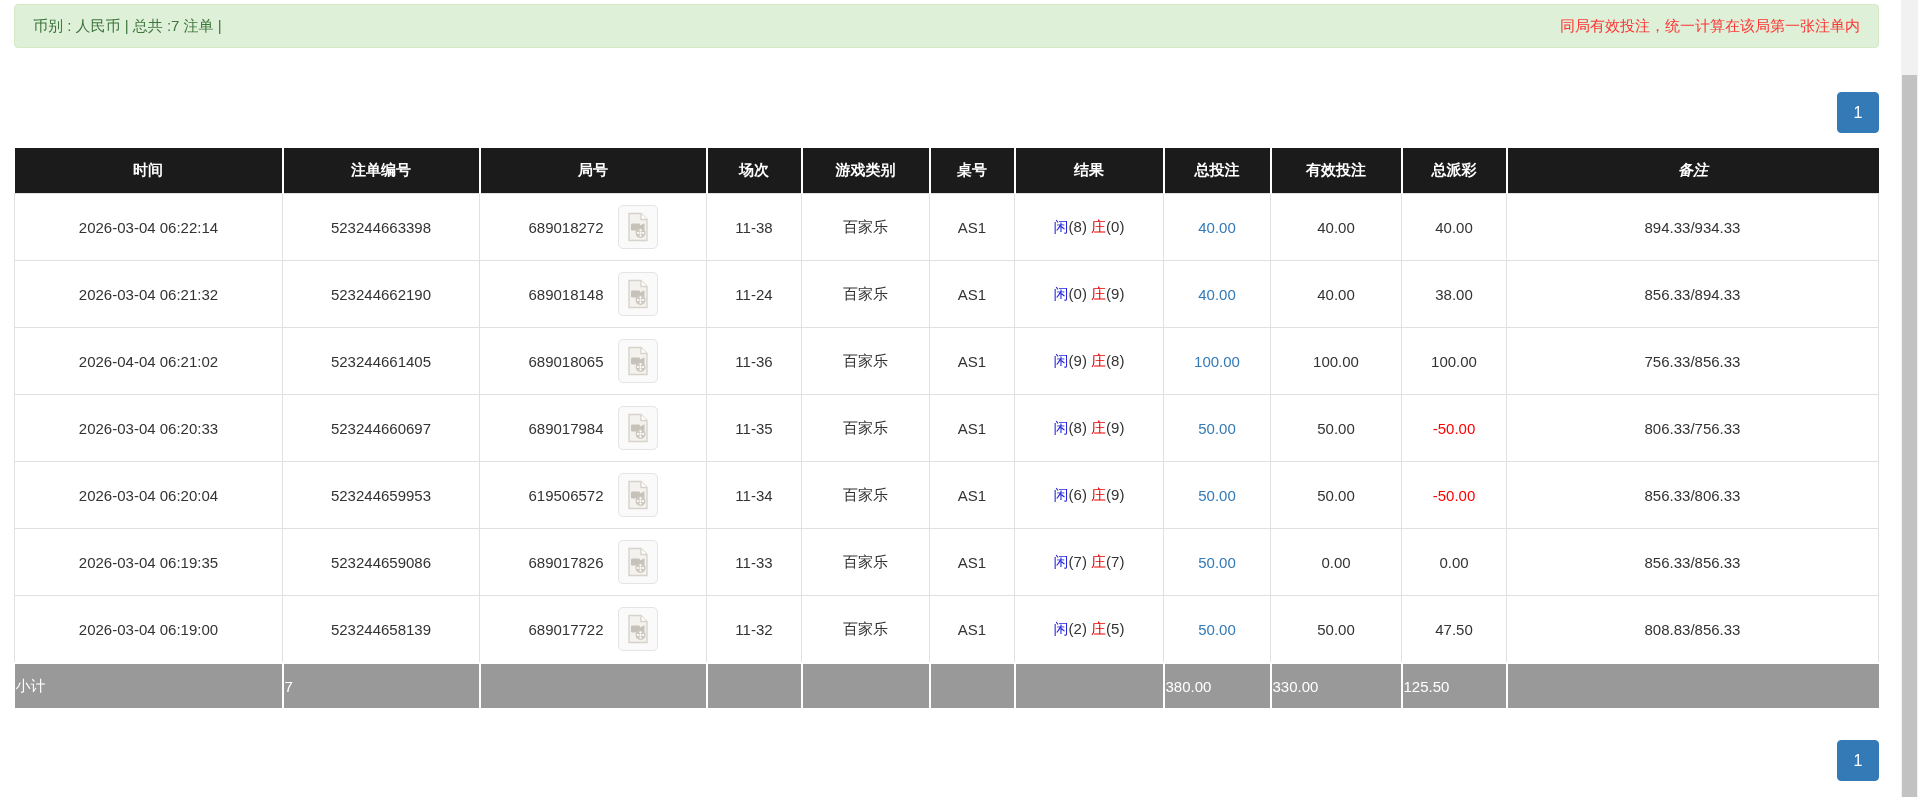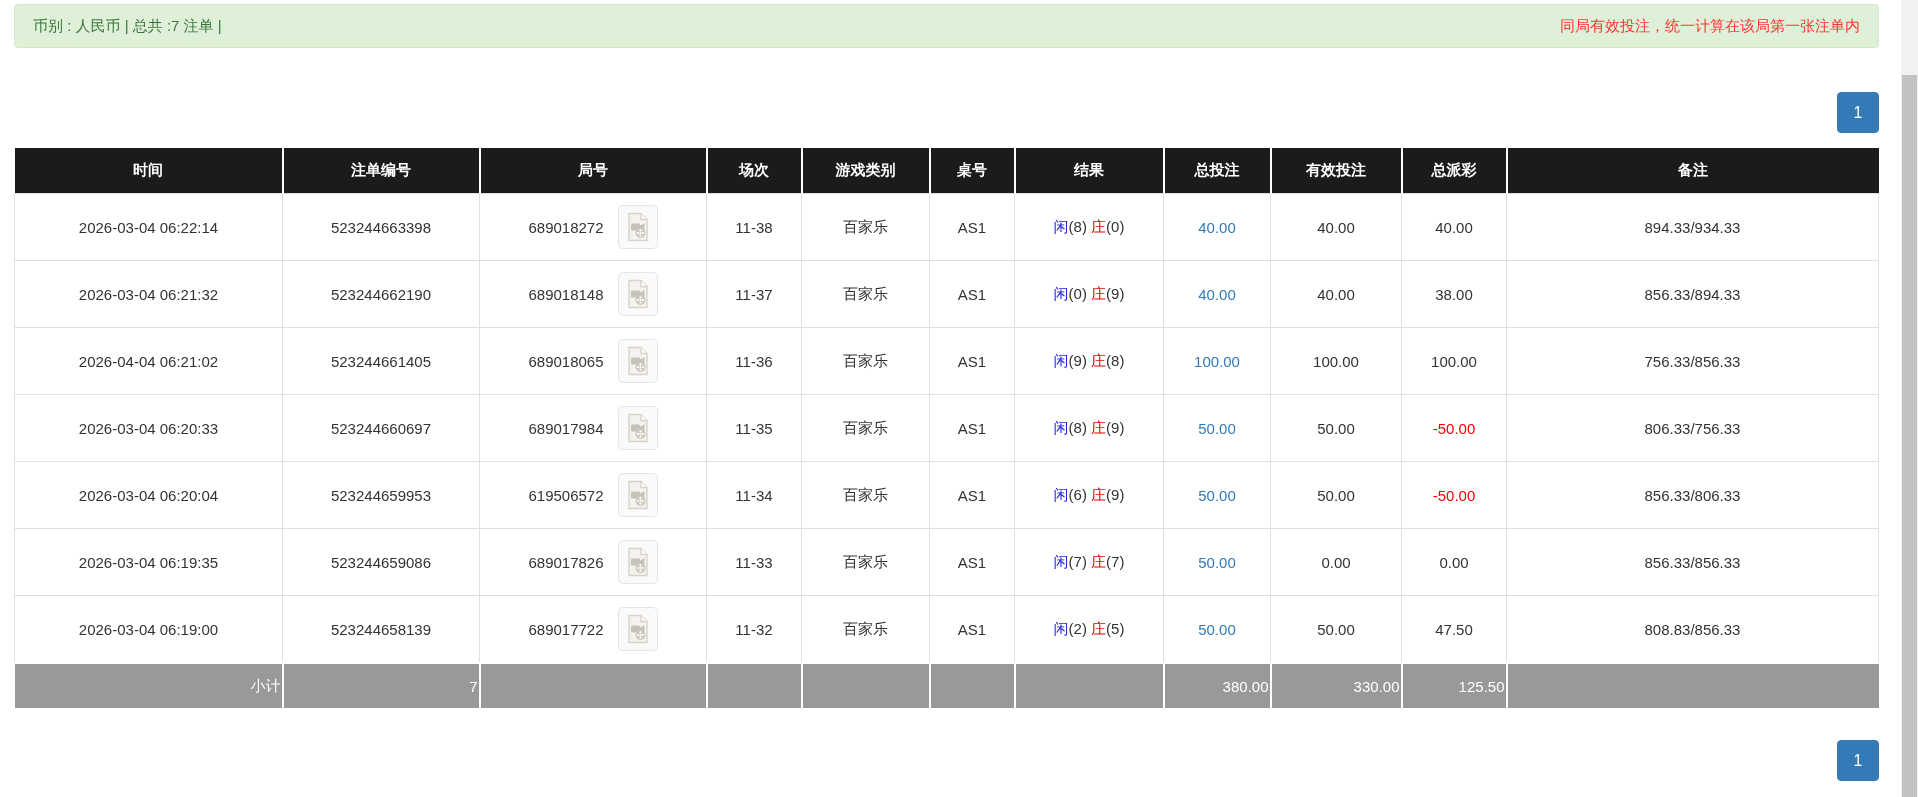--- a/index.html
+++ b/index.html
@@ -30,36 +30,36 @@
   
   table.records{
     margin-top:15px;border-collapse:collapse;table-layout:fixed;
     width:1865px;font-size:15px;padding-left:8px;
   }
   thead th{
     background:#1b1b1b;color:#fff;font-weight:bold;height:45px;
     border-left:2px solid #fff;border-right:2px solid #fff;padding:0;
   }
   thead th:first-child{border-left:none;}
-  thead th:last-child{border-right:none;}
+  thead th:last-child{border-right:none;font-style:italic;}
   tbody td{
     height:66px;text-align:center;background:#fff;
     border:1px solid #e0e0e0;padding:0 4px;
   }
   .blue-link{color:#337ab7;cursor:pointer;}
   .lbl-player{color:#2323dd;}
   .lbl-banker{color:#e60000;}
   .neg{color:#ff0000;}
   .round-wrap{display:flex;align-items:center;justify-content:center;gap:14px;}
   .video-btn{
     width:40px;height:44px;background:#fafafa;border:1px solid #e4e4e4;
     border-radius:5px;cursor:pointer;display:flex;align-items:center;justify-content:center;padding:0;
   }
   tfoot td{
-    height:42px;background:#999;color:#fff;text-align:right;
+    height:42px;background:#999;color:#fff;text-align:left;
     border:2px solid #fff;font-size:15px;
   }
   tfoot td:first-child{border-left:none;}
   tfoot td:last-child{border-right:none;}
   
   .scrollbar-track{
     position:fixed;top:0;right:0;width:17px;height:797px;background:#f1f1f1;
   }
   .scrollbar-thumb{
     position:absolute;top:75px;left:1px;width:15px;height:722px;background:#c2c2c2;
@@ -155,21 +155,21 @@
                   <circle cx="15.5" cy="21" r="5" fill="#cdc8bf"></circle>
                   <circle cx="15.5" cy="21" r="1.1" fill="#fff"></circle>
                   <circle cx="15.5" cy="18.4" r="1.1" fill="#fff"></circle>
                   <circle cx="15.5" cy="23.6" r="1.1" fill="#fff"></circle>
                   <circle cx="12.9" cy="21" r="1.1" fill="#fff"></circle>
                   <circle cx="18.1" cy="21" r="1.1" fill="#fff"></circle>
                 </svg>
               </button>
             </div>
           </td>
-          <td>11-37</td>
+          <td>11-24</td>
           <td>百家乐</td>
           <td>AS1</td>
           <td><span class="lbl-player">闲</span><span>(0)</span> <span class="lbl-banker">庄</span><span>(9)</span></td>
           <td><span class="blue-link">40.00</span></td>
           <td>40.00</td>
           <td class="payout-val">38.00</td>
           <td>856.33/894.33</td>
         </tr>
         <tr>
           <td>2026-04-04 06:21:02</td>

